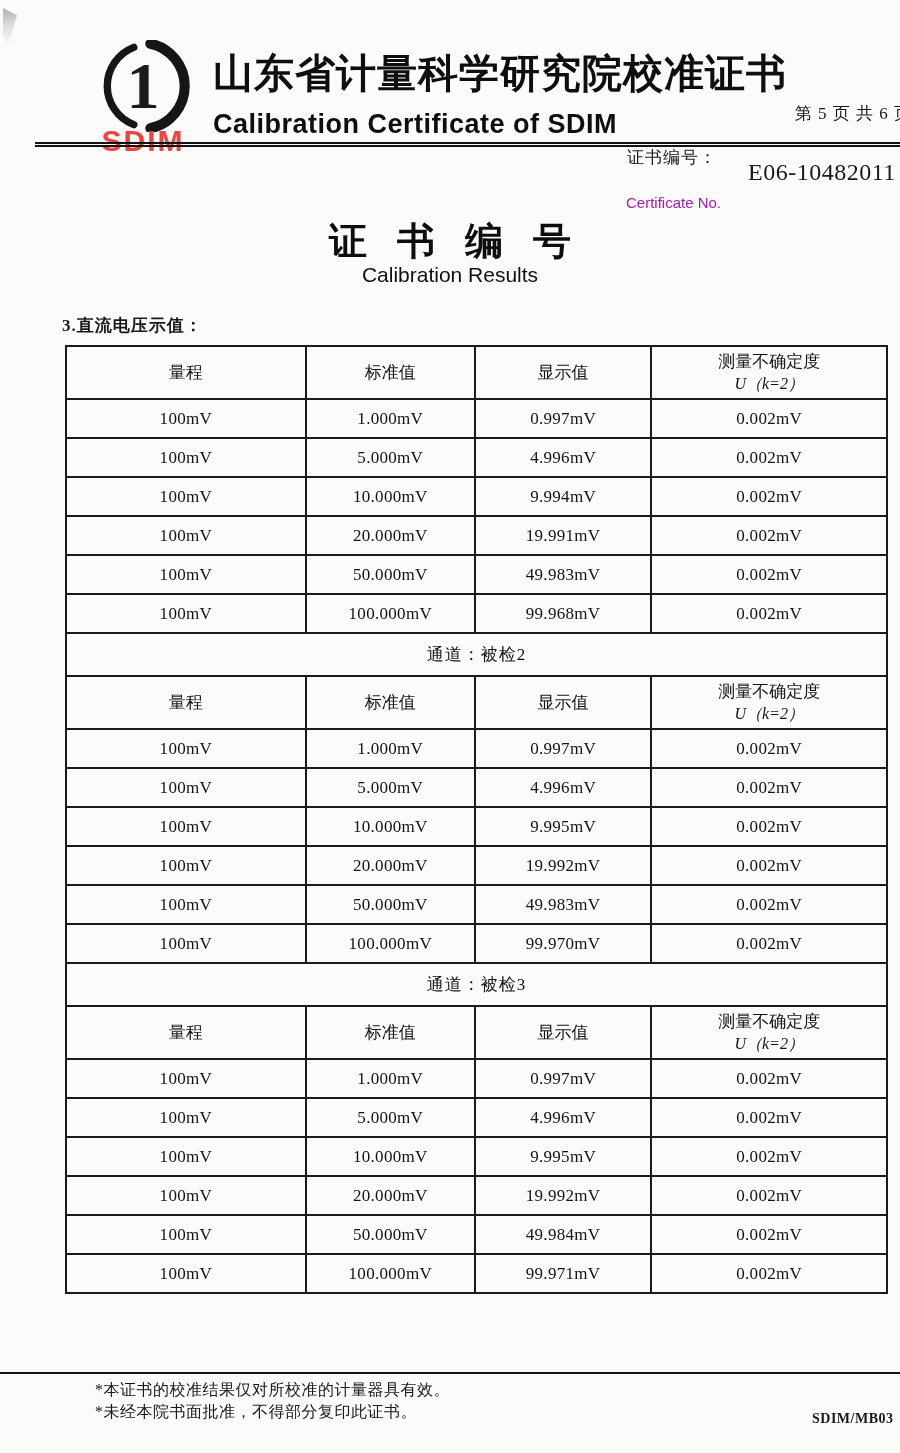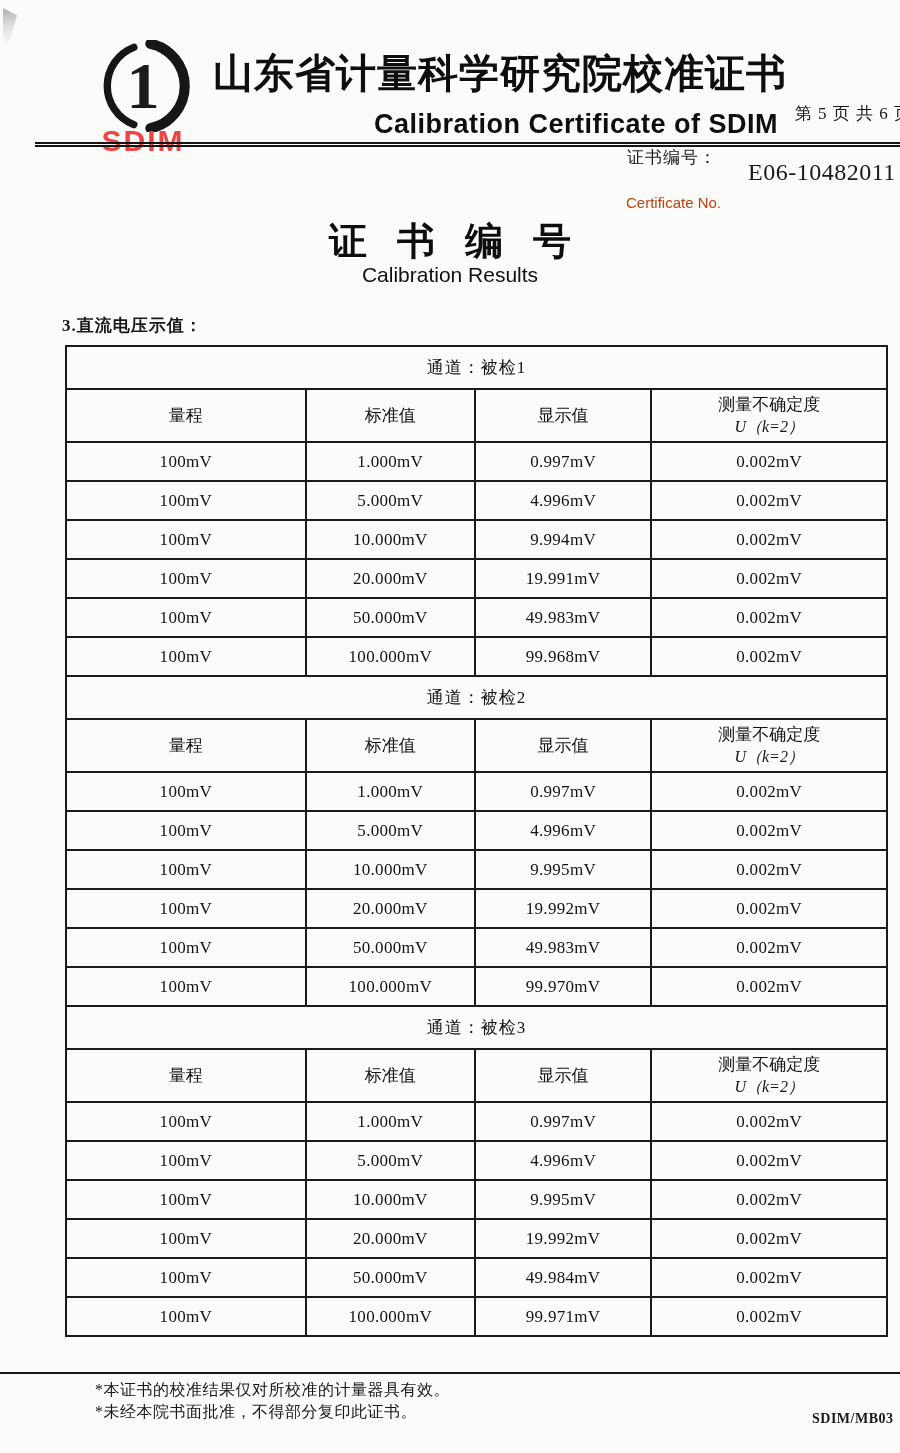--- a/index.html
+++ b/index.html
@@ -21,40 +21,40 @@
   }
 
   
   .logo-block { position:absolute; left:78px; top:40px; width:130px; text-align:center; }
   .logo-mark { width:94px; height:92px; margin:0 auto; display:block; }
   .logo-text {
     font-family:"Liberation Sans","DejaVu Sans",sans-serif;
     font-weight:bold; font-size:30px; letter-spacing:2px; margin-top:-8px; color:#ef4444;
   }
 
-  .title-block { position:absolute; left:213px; top:46px; width:565px; text-align:right; }
+  .title-block { position:absolute; left:213px; top:46px; width:565px; text-align:left; }
   .title-cn { font-size:40px; font-weight:bold; letter-spacing:1px; white-space:nowrap; color:#0e0e0e; }
   .title-en {
     font-family:"Liberation Sans","DejaVu Sans",sans-serif;
     font-size:27px; font-weight:bold; margin-top:8px; letter-spacing:.5px; color:#0e0e0e;
   }
 
   .page-info { position:absolute; top:102px; right:-12px; font-size:17px; white-space:nowrap; letter-spacing:1px; }
 
   .header-rule {
     position:absolute; left:35px; right:0; top:142px; height:5px;
     border-top:2px solid #141414; border-bottom:2px solid #141414;
   }
 
   
   .cert-label { position:absolute; left:627px; top:146px; font-size:17px; letter-spacing:1px; }
   .cert-value { position:absolute; left:748px; top:159px; font-size:24px; letter-spacing:.5px; }
   .cert-en {
     position:absolute; left:626px; top:194px;
-    font-family:"Liberation Sans","DejaVu Sans",sans-serif; font-size:15px; color:#c2410c;
+    font-family:"Liberation Sans","DejaVu Sans",sans-serif; font-size:15px; color:#a21caf;
   }
 
   
   .results-cn {
     position:absolute; left:0; right:0; top:216px; text-align:center;
     font-size:38px; font-weight:bold; letter-spacing:30px; text-indent:30px; color:#0d0d0d;
   }
   .results-en {
     position:absolute; left:0; right:0; top:263px; text-align:center;
     font-family:"Liberation Sans","DejaVu Sans",sans-serif; font-size:21px; color:#101010;
@@ -117,23 +117,20 @@
 <div class="section-label">3.直流电压示值：</div>
 
 <table class="results-table">
   <colgroup>
     <col style="width:29.2%">
     <col style="width:20.6%">
     <col style="width:21.5%">
     <col style="width:28.7%">
   </colgroup>
   <tbody>
-      <tr>
-        <td colspan="4" class="channel-cell">通道：被检1</td>
-      </tr>
       <tr class="header-row">
         <th>量程</th>
         <th>标准值</th>
         <th>显示值</th>
         <th>
           <div>测量不确定度</div>
           <div class="uncert">U（k=2）</div>
         </th>
       </tr>
       <tr class="data-row">

